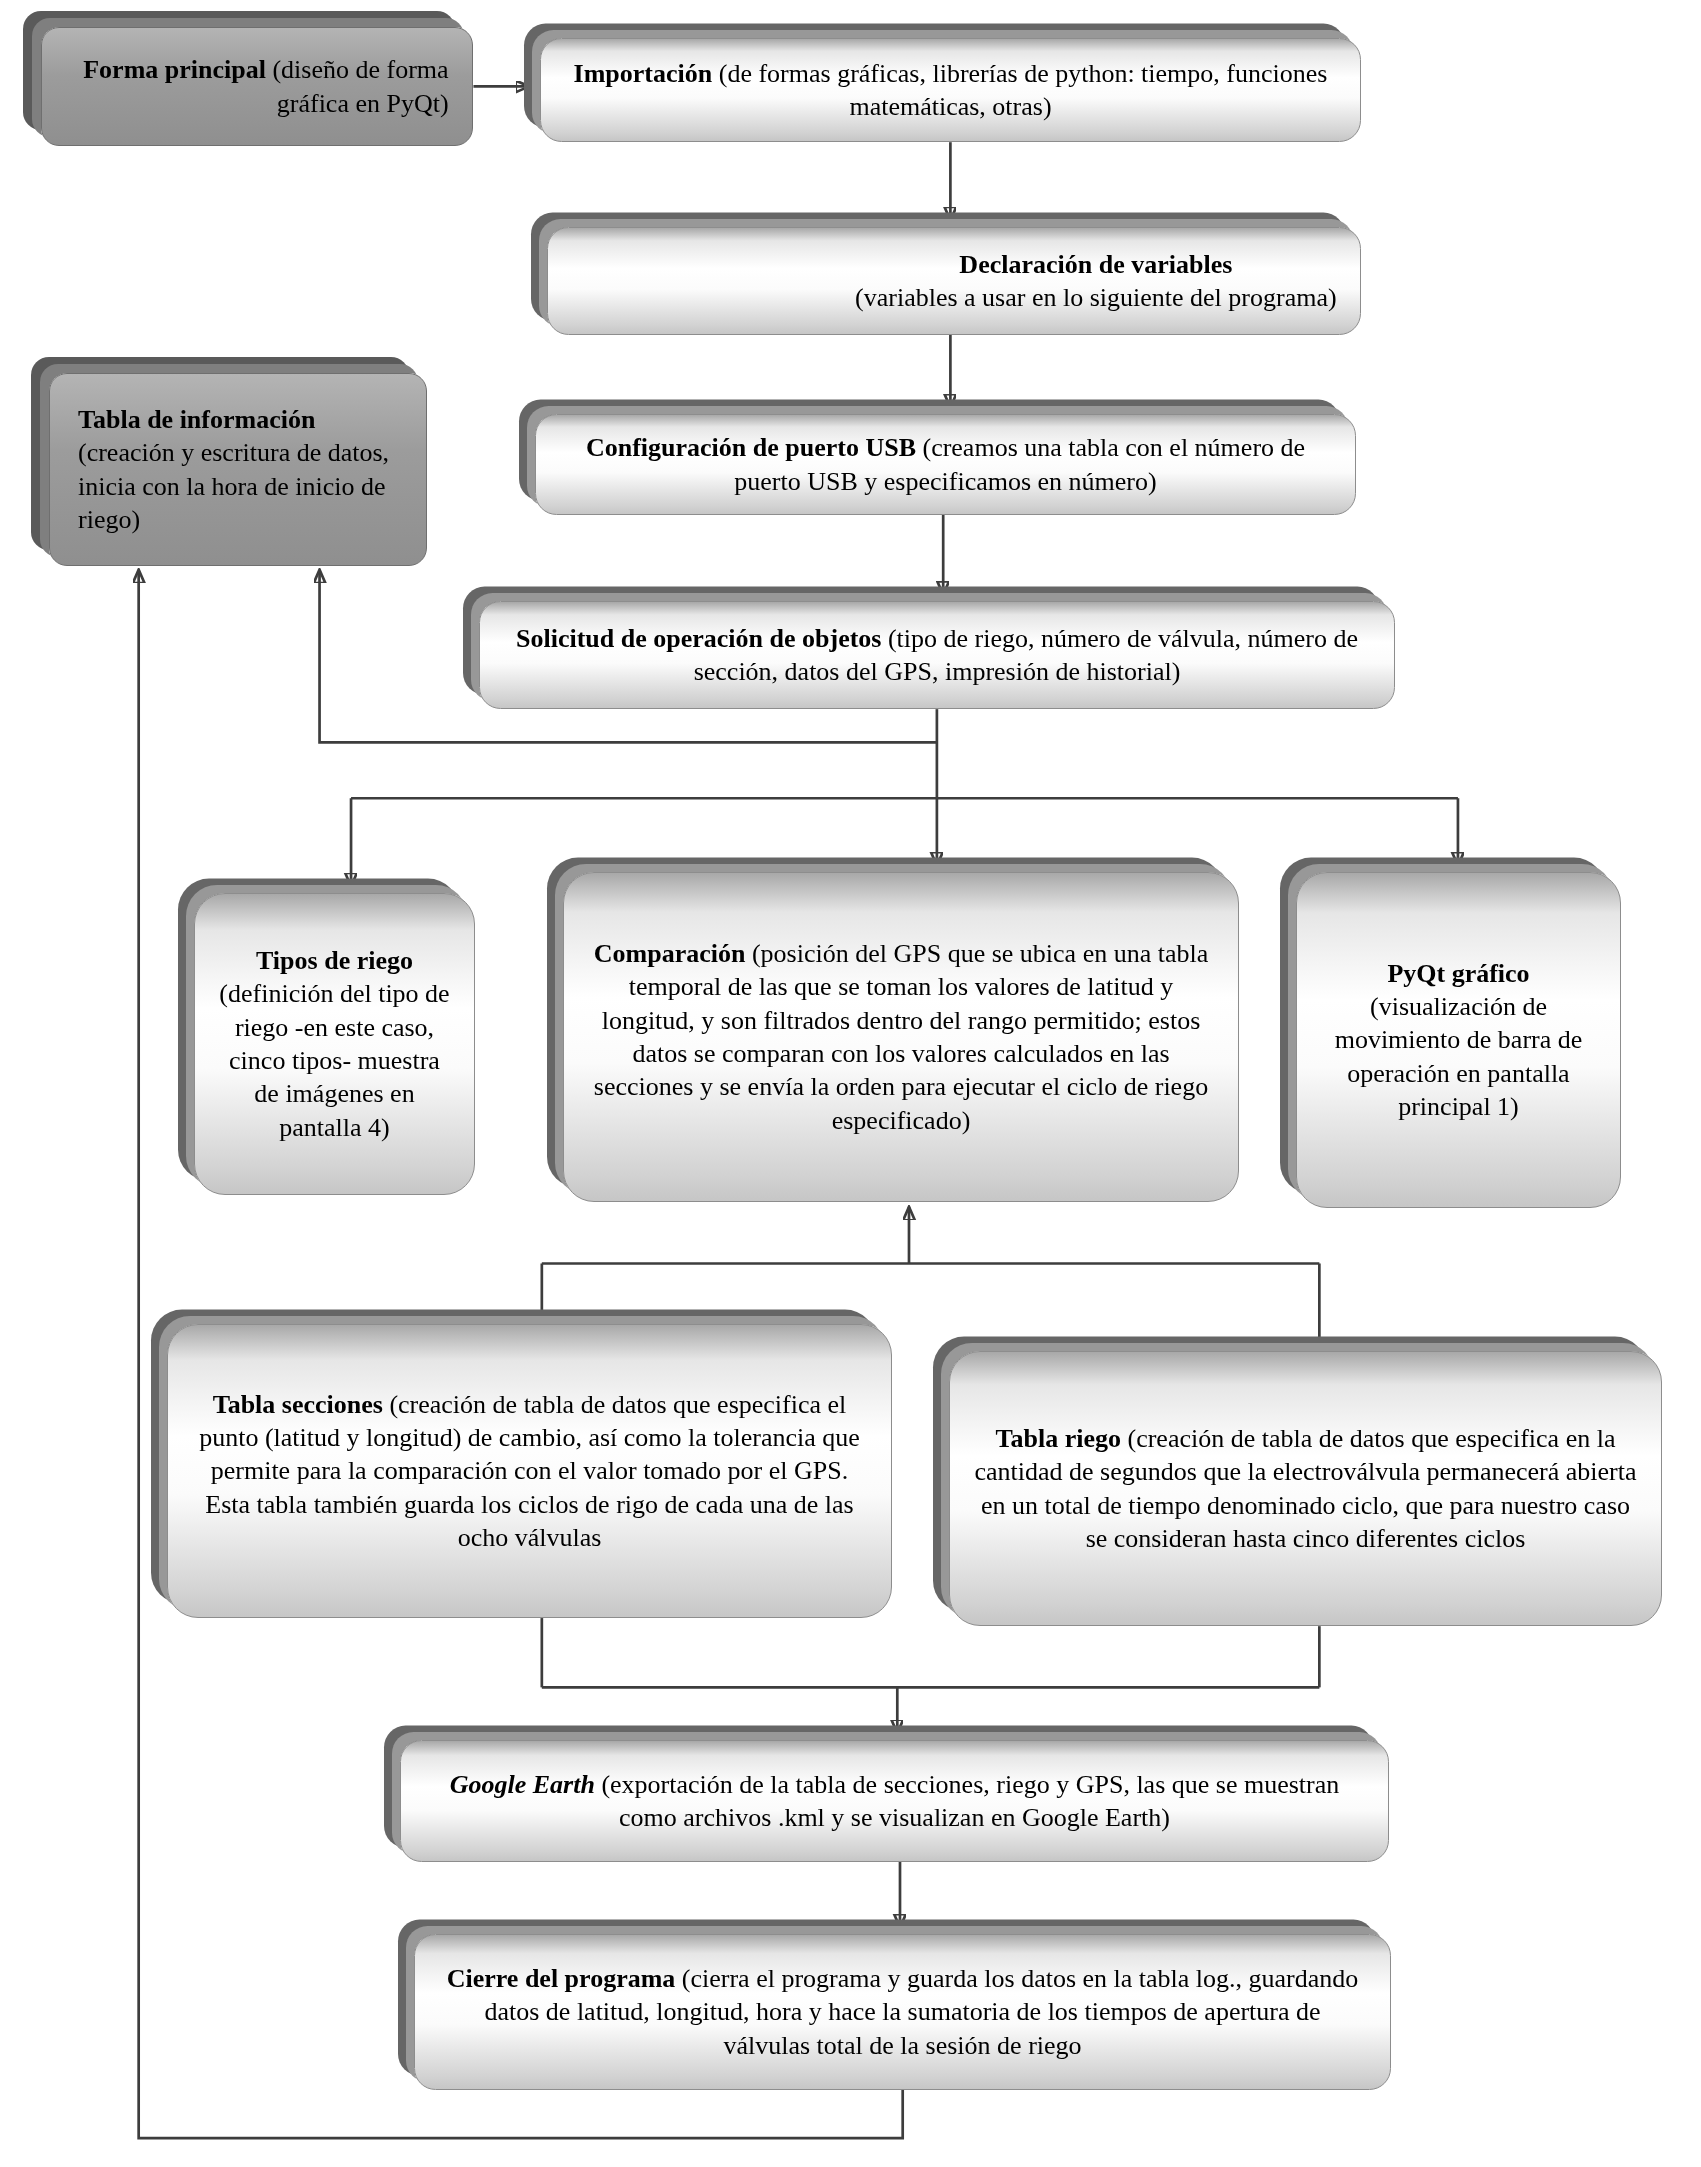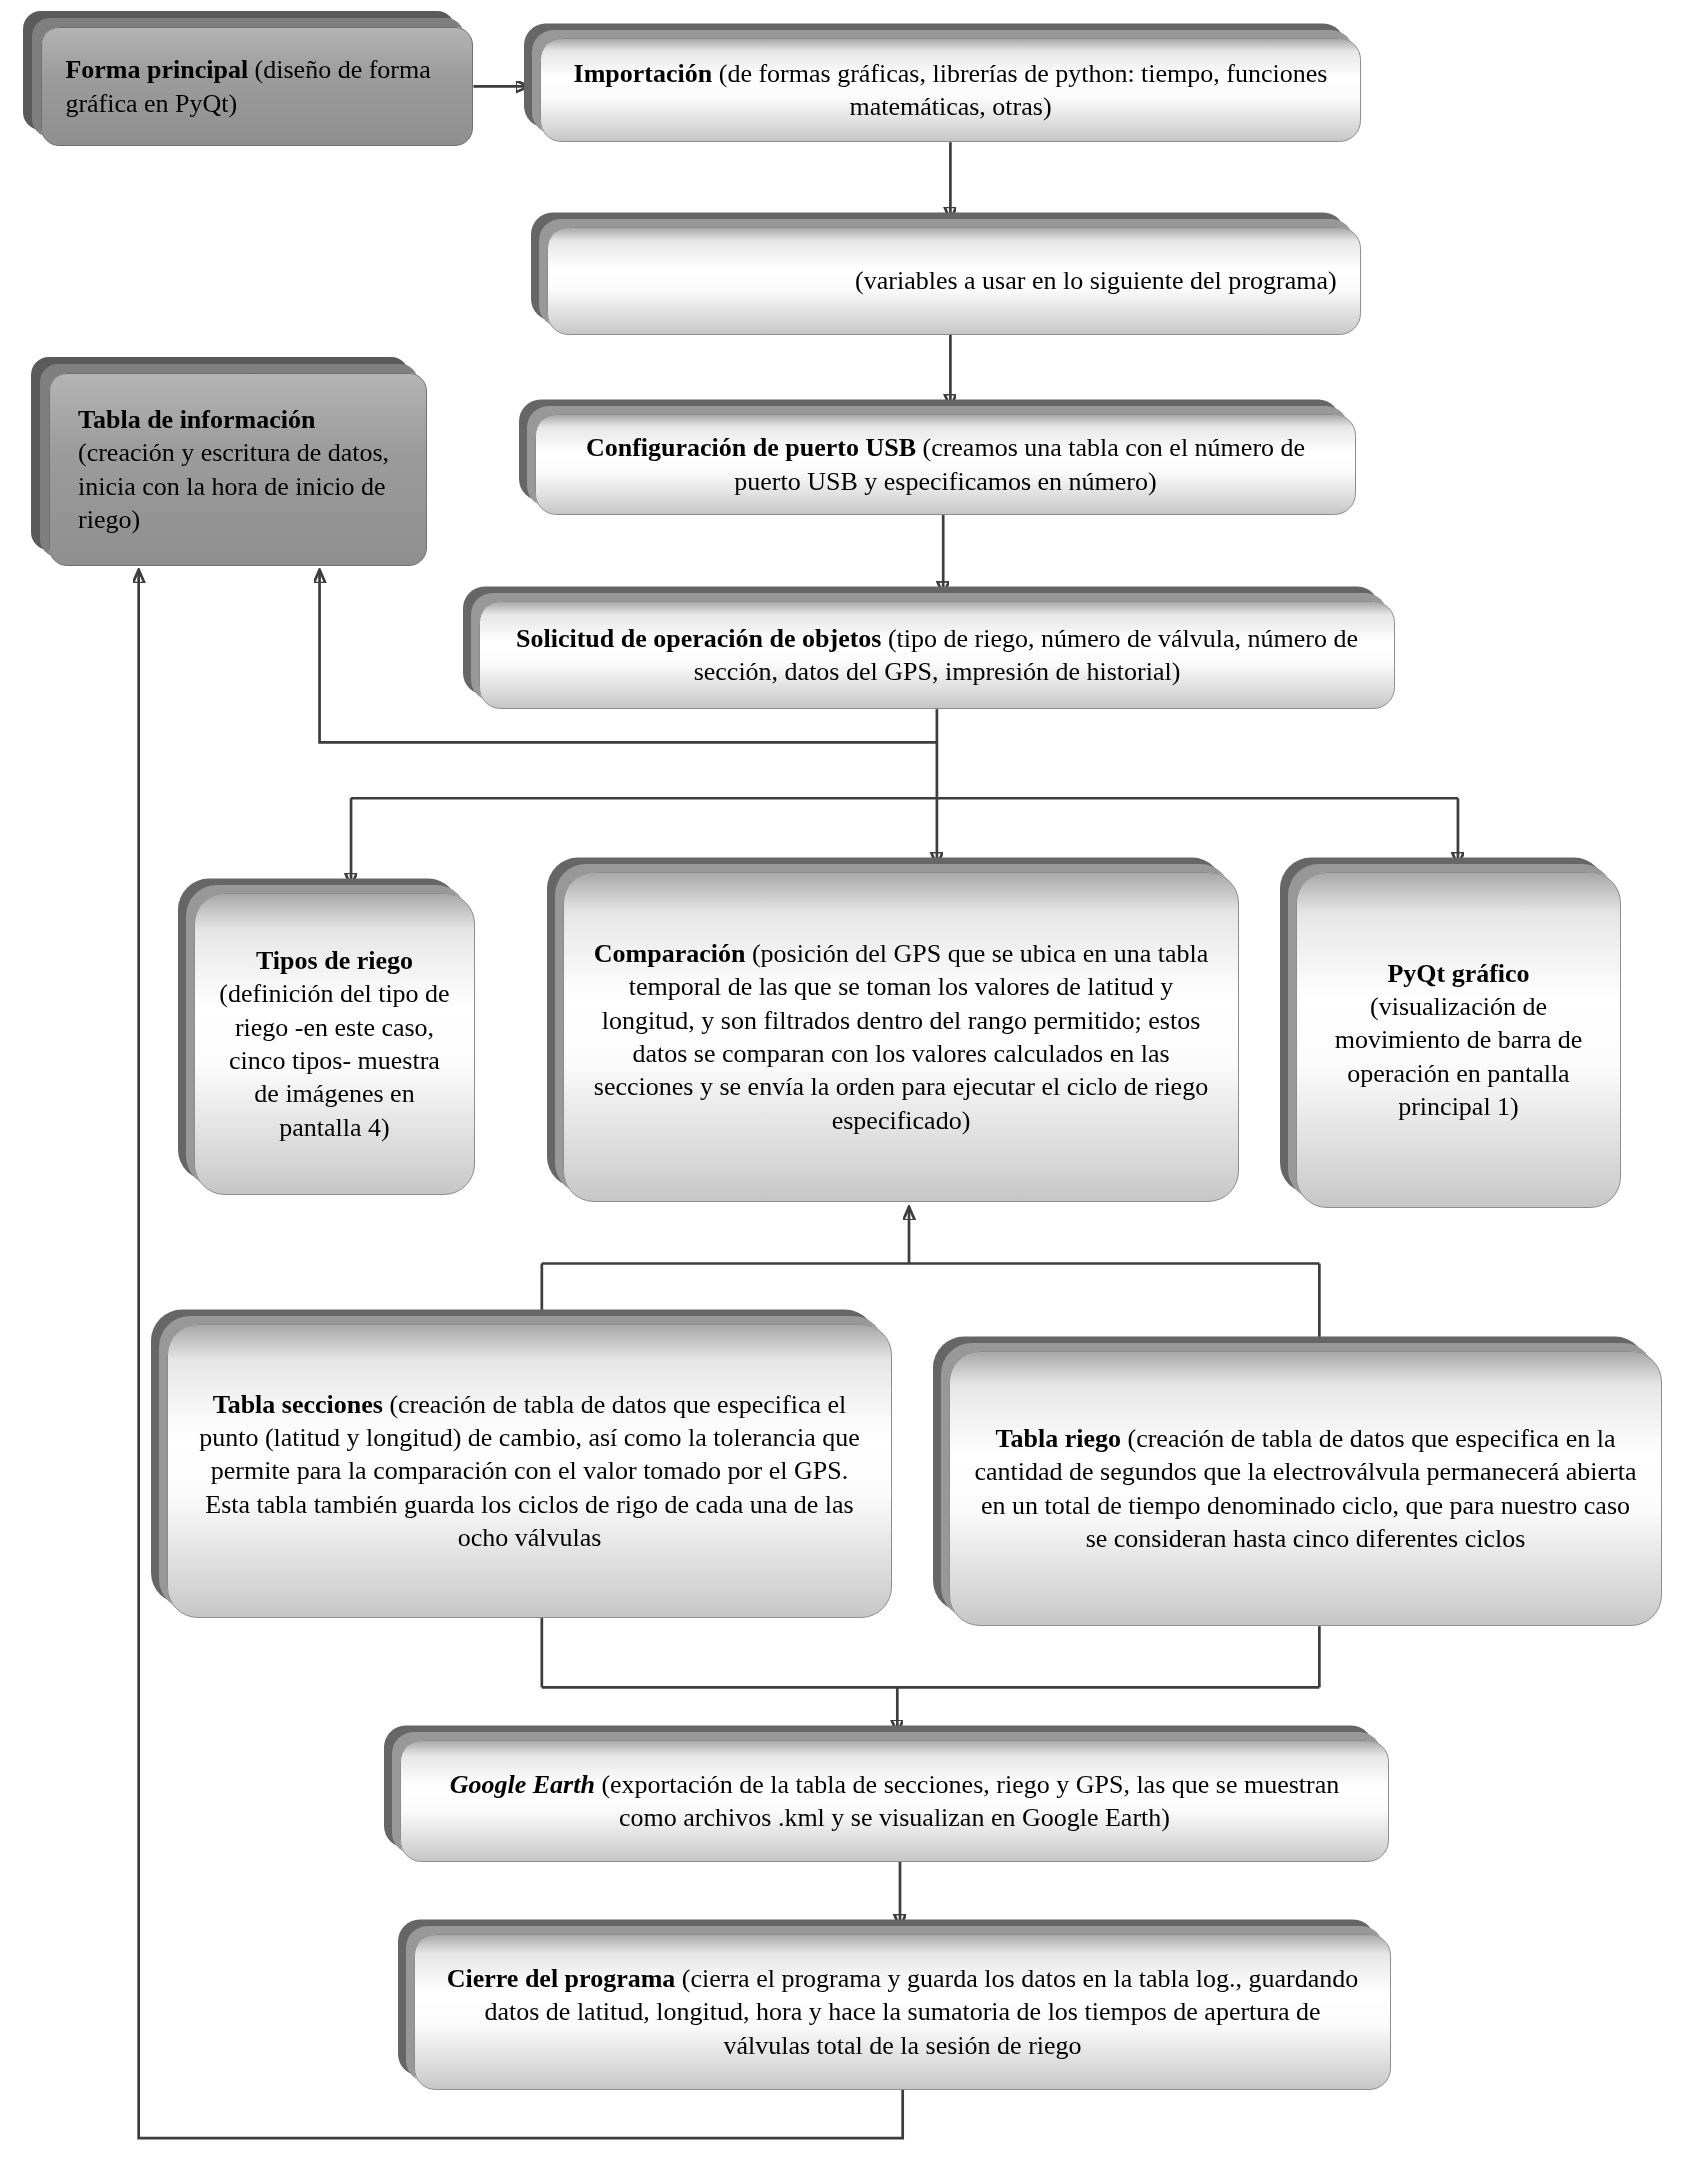--- a/index.html
+++ b/index.html
@@ -77,30 +77,30 @@
     <path d="M 602 1404 L 602 1471"></path>
     <path d="M 1466 1404 L 1466 1501"></path>
     <path d="M 602 1798 L 602 1875"></path>
     <path d="M 1466 1807 L 1466 1875"></path>
     <path d="M 602 1875 L 1466 1875"></path>
     <path d="M 997 1875 L 997 1926" marker-end="url(#ah)"></path>
     <path d="M 1000 2069 L 1000 2142" marker-end="url(#ah)"></path>
     <path d="M 1003 2322 L 1003 2376 L 154 2376 L 154 633" marker-end="url(#ah)"></path>
   </svg>
 
-  <div class="node gray" style="left:41px; top:27px; width:432px; height:119px;">
+  <div class="node gray" style="left:41px; top:27px; width:432px; height:119px;text-align:right;">
     <p><b>Forma principal</b> <span>(diseño de forma gráfica en PyQt)</span></p>
   </div>
 
   <div class="node" style="left:540px; top:38px; width:821px; height:104px;">
     <p><b>Importación</b> <span>(de formas gráficas, librerías de python: tiempo, funciones matemáticas, otras)</span></p>
   </div>
 
   <div class="node block-title" style="left:547px; top:227px; width:814px; height:108px;">
-    <p> <span>(variables a usar en lo siguiente del programa)</span></p>
+    <p><b>Declaración de variables</b> <span>(variables a usar en lo siguiente del programa)</span></p>
   </div>
 
   <div class="node" style="left:535px; top:414px; width:821px; height:101px;">
     <p><b>Configuración de puerto USB</b> <span>(creamos una tabla con el número de puerto USB y especificamos en número)</span></p>
   </div>
 
   <div class="node" style="left:479px; top:601px; width:916px; height:108px;">
     <p><b>Solicitud de operación de objetos</b> <span>(tipo de riego, número de válvula, número de sección, datos del GPS, impresión de historial)</span></p>
   </div>
 

